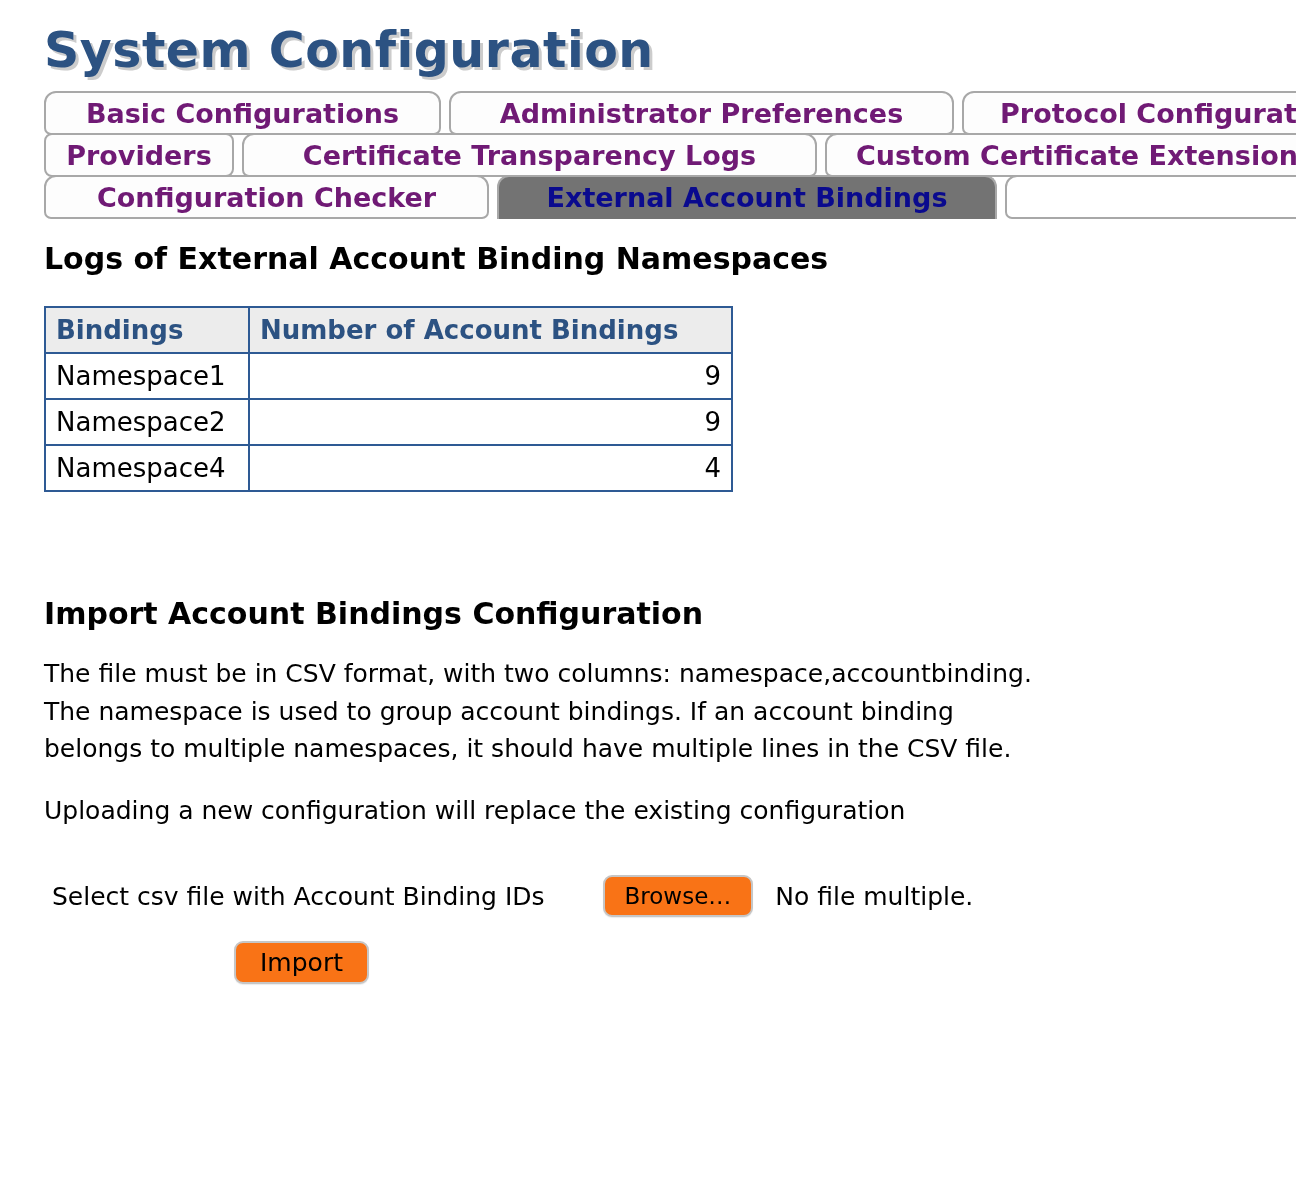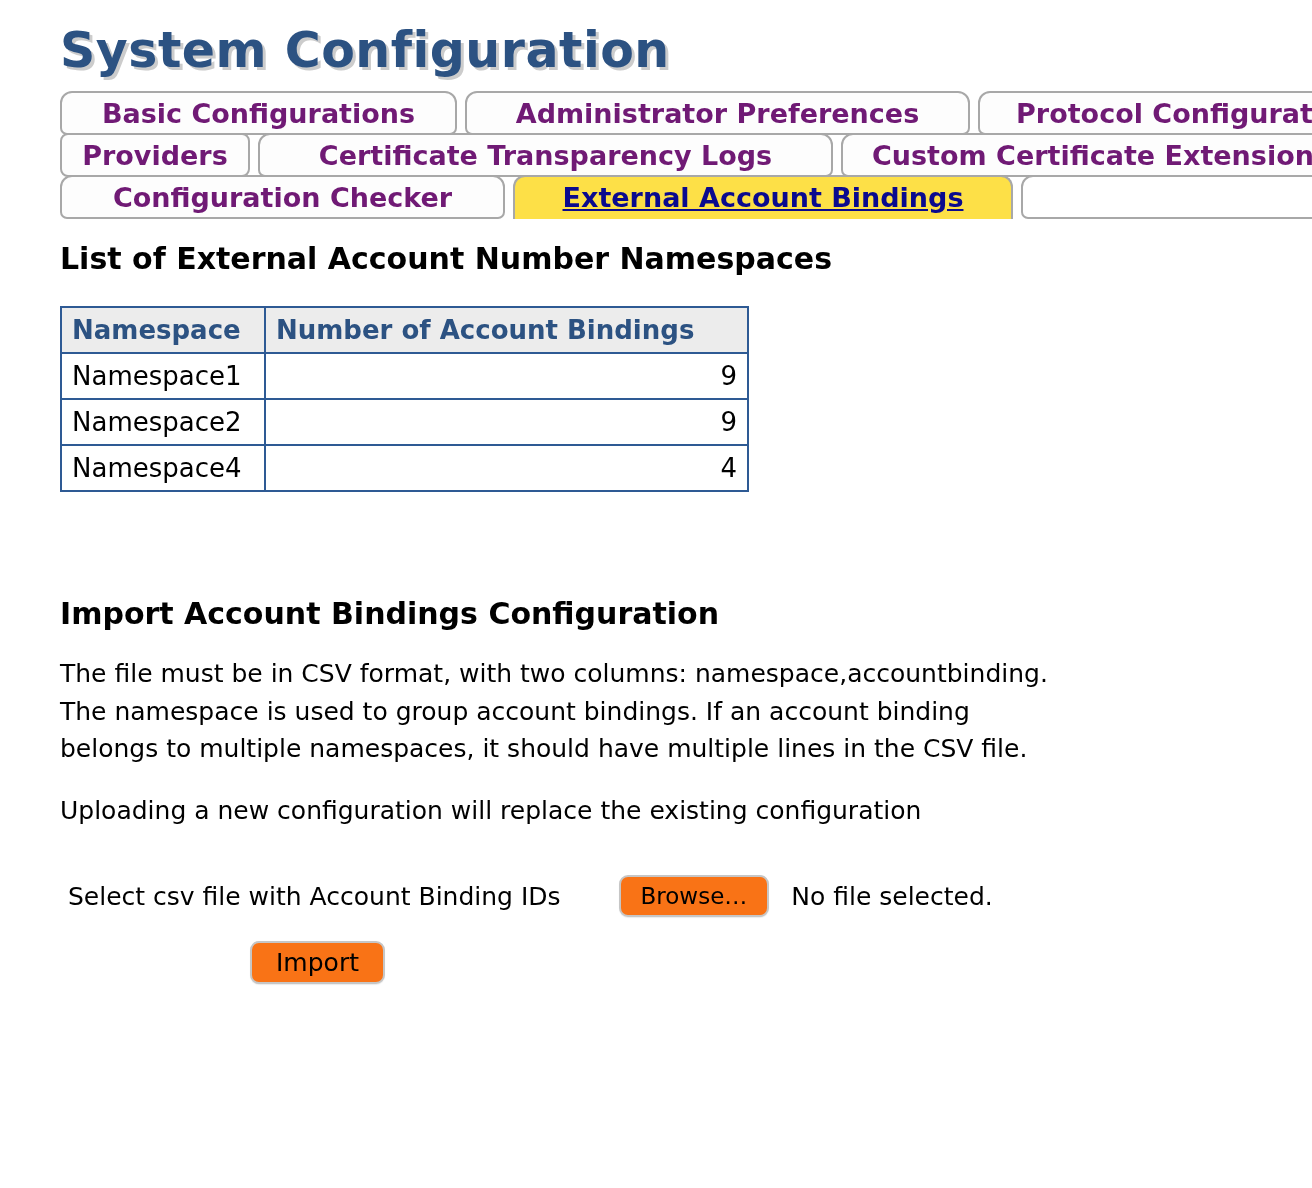--- a/index.html
+++ b/index.html
@@ -1,21 +1,21 @@
 <!DOCTYPE html>
 <html><head>
 <meta charset="utf-8">
 <style>
   html,body{margin:0;padding:0;}
   body{
     width:1312px;height:1188px;overflow:hidden;
     background:#ffffff;color:#000;
     font-family:"DejaVu Sans","Liberation Sans",sans-serif;
   }
-  .content{padding-left:60px;margin-top:16px;}
+  .content{padding-left:44px;margin-top:16px;}
 
   
   .page-title{
     font-size:49px;font-weight:bold;color:#2c5282;
     letter-spacing:0.5px;
     text-shadow:3px 3px 0 #cccccc;
     margin:22px 0 12px 0;
   }
 
   
@@ -26,24 +26,23 @@
     box-sizing:border-box;flex:0 0 auto;
     border:2px solid #a8a8a8;
     border-radius:12px 12px 7px 7px;
     background:#fdfdfd;
     color:#701a75;font-weight:bold;font-size:27px;
     padding:5px 14px 4px 14px;margin-right:8px;
     white-space:nowrap;text-align:center;cursor:pointer;
     overflow:hidden;
   }
   .tab.active{
-    color:#0a0a8e;background:#fde047;
+    color:#0a0a8e;background:#737373;
     border-bottom:0;border-radius:12px 12px 0 0;
     padding-bottom:6px;
-    text-decoration:underline;
   }
   .tab.filler{flex:0 0 400px;background:#ffffff;}
   .w397{flex-basis:397px;} .w505{flex-basis:505px;} .w420{flex-basis:420px;}
   .w190{flex-basis:190px;border-radius:8px;} .w575{flex-basis:575px;} .w520{flex-basis:520px;}
   .w445{flex-basis:445px;} .w500{flex-basis:500px;}
 
   
   h2{font-size:30px;font-weight:bold;color:#000;margin:22px 0 0 0;}
   h2.import-heading{margin-top:104px;}
   p.body-text{font-size:25px;line-height:1.5;margin:24px 0 0 0;white-space:pre-line;}
@@ -88,27 +87,27 @@
       <div class="tab w575">Certificate Transparency Logs</div>
       <div class="tab w520">Custom Certificate Extensions</div>
     </div>
     <div class="tab-row">
       <div class="tab w445">Configuration Checker</div>
       <div class="tab w500 active">External Account Bindings</div>
       <div class="tab filler"></div>
     </div>
   </div>
 
-  <h2>List of External Account Number Namespaces</h2>
+  <h2>Logs of External Account Binding Namespaces</h2>
 
 
   <table class="ns-table">
     <thead>
       <tr>
-        <th>Namespace</th>
+        <th>Bindings</th>
         <th>Number of Account Bindings</th>
       </tr>
     </thead>
     <tbody>
       <tr>
         <td class="ns-name">Namespace1</td>
         <td class="ns-count">9</td>
       </tr>
       <tr>
         <td class="ns-name">Namespace2</td>
@@ -125,20 +124,20 @@
 
   <p class="body-text">The file must be in CSV format, with two columns: namespace,accountbinding.
 The namespace is used to group account bindings. If an account binding
 belongs to multiple namespaces, it should have multiple lines in the CSV file.</p>
 
   <p class="body-text">Uploading a new configuration will replace the existing configuration</p>
 
   <div class="file-row">
     <span>Select csv file with Account Binding IDs</span>
     <button class="btn browse-btn">Browse…</button>
-    <span class="file-status">No file selected.</span>
+    <span class="file-status">No file multiple.</span>
   </div>
 
   <div>
     <button class="btn import-btn">Import</button>
   </div>
 
 </div>
 
 </body></html>

